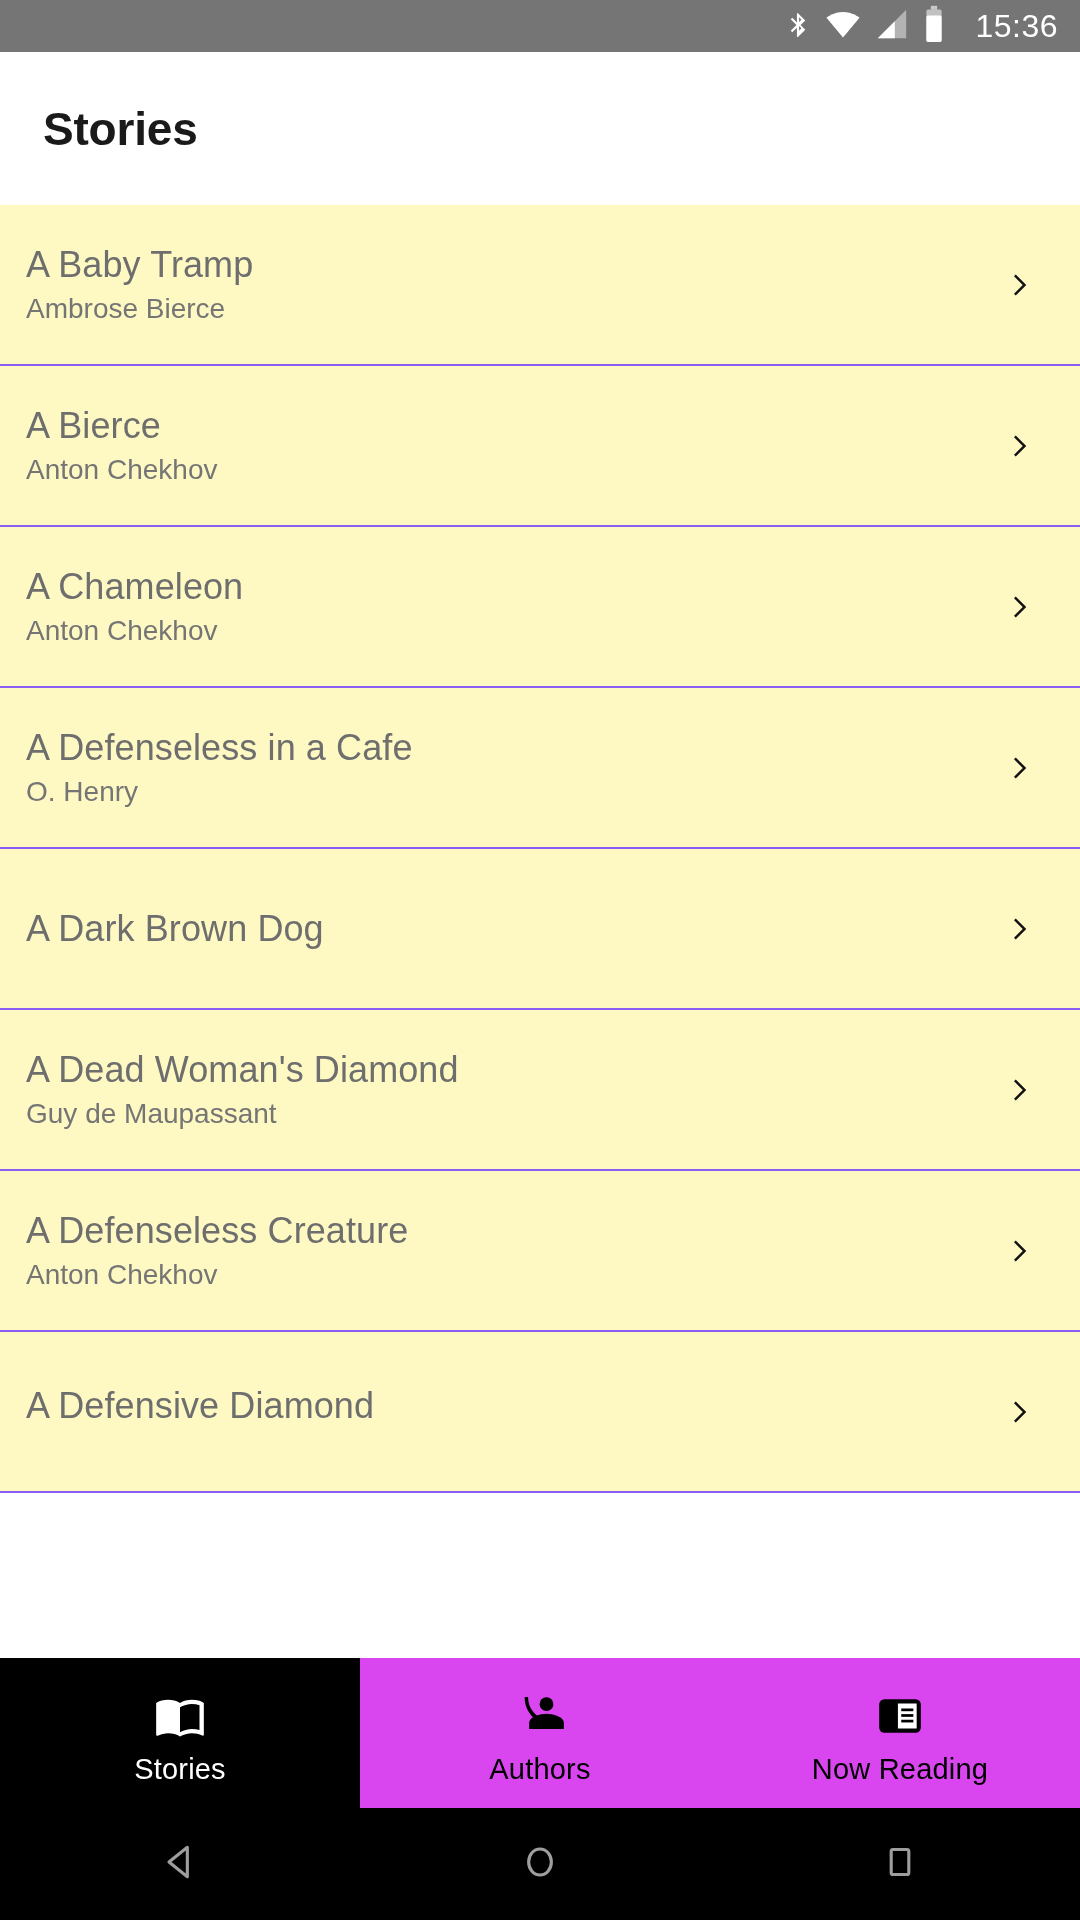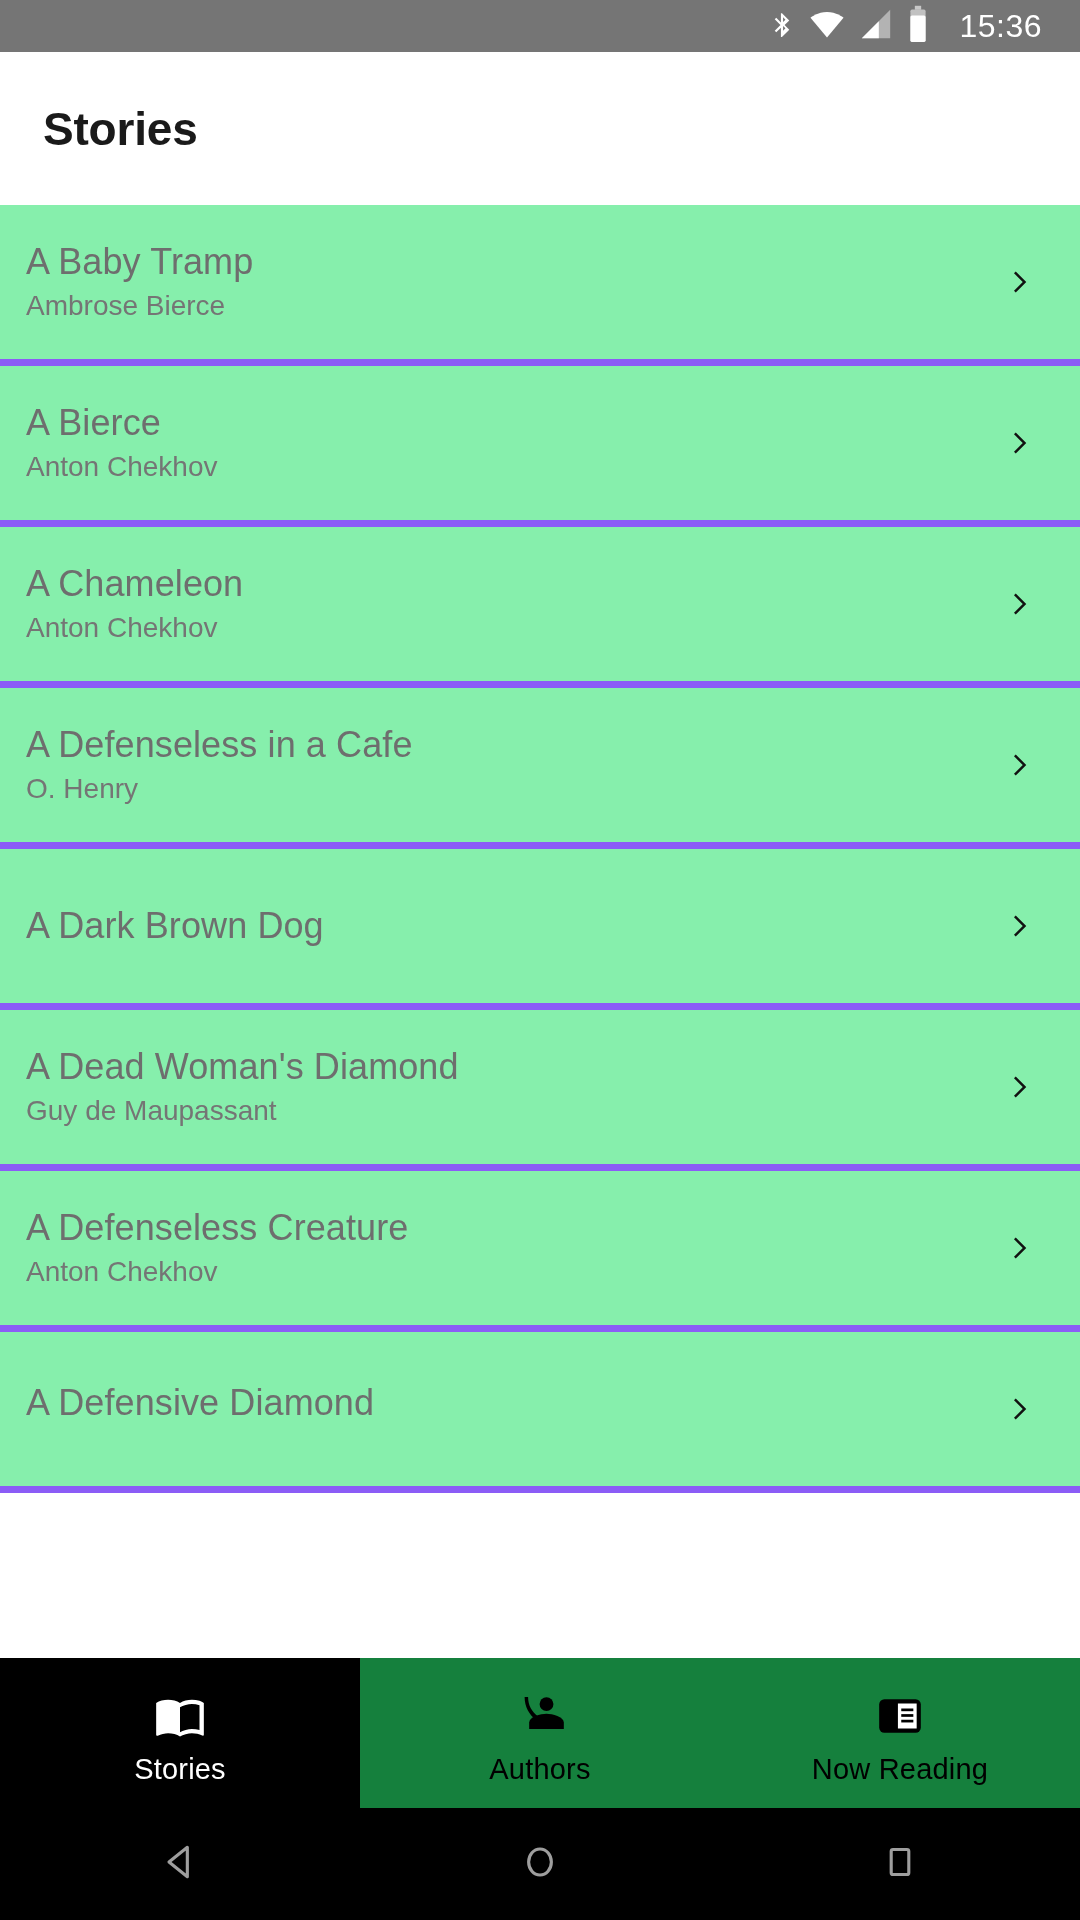--- a/index.html
+++ b/index.html
@@ -10,21 +10,21 @@
     overflow: hidden;
   }
   .phone { position: relative; width: 1080px; height: 1920px; background: #fff; }
 
   
   .statusbar {
     position: absolute; top: 0; left: 0;
     width: 1080px; height: 52px;
     background: #757575;
     display: flex; align-items: center; justify-content: flex-end;
-    padding-right: 38px;
+    padding-right: 22px;
   }
   .sb-icons { display: flex; align-items: center; gap: 14px; }
   .sb-icon { display: block; }
   .sb-time {
     color: #ffffff; font-size: 32px; font-weight: 400;
     letter-spacing: 0.5px; margin-left: 16px; line-height: 1;
     font-family: "Liberation Sans", sans-serif;
   }
 
   
@@ -46,23 +46,23 @@
 
   
   .list {
     position: absolute; top: 205px; left: 0;
     width: 1080px; height: 1453px;
     background: #ffffff; overflow: hidden;
   }
   .list-item {
     position: relative;
     width: 1080px; height: 161px;
-    border-bottom: 7px solid #8b5cf6;
+    border-bottom: 2px solid #8b5cf6;
     display: flex; align-items: center;
-    background: #86efac;
+    background: #fef9c3;
   }
   .li-text { flex: 1; padding-left: 26px; }
   .li-title {
     font-size: 36px; color: #6e6e6e; font-weight: 400;
     line-height: 1.0; letter-spacing: 0.1px;
   }
   .li-author {
     font-size: 28px; color: #757575; font-weight: 400;
     margin-top: 12px; line-height: 1.0;
   }
@@ -74,21 +74,21 @@
   
   .bottomnav {
     position: absolute; top: 1658px; left: 0;
     width: 1080px; height: 150px;
     display: flex; background: #ffffff;
   }
   .nav-tab {
     flex: 1 1 0;
     display: flex; flex-direction: column;
     align-items: center; justify-content: center;
-    background: #15803d; color: #000000;
+    background: #d946ef; color: #000000;
     padding-top: 6px;
   }
   .nav-tab.active { background: #000000; color: #ffffff; }
   .nav-icon { height: 54px; display: flex; align-items: center; justify-content: center; }
   .nav-label { font-size: 29px; margin-top: 12px; line-height: 1; letter-spacing: 0.2px; }
 
   
   .sysnav {
     position: absolute; top: 1808px; left: 0;
     width: 1080px; height: 112px; background: #000000;

